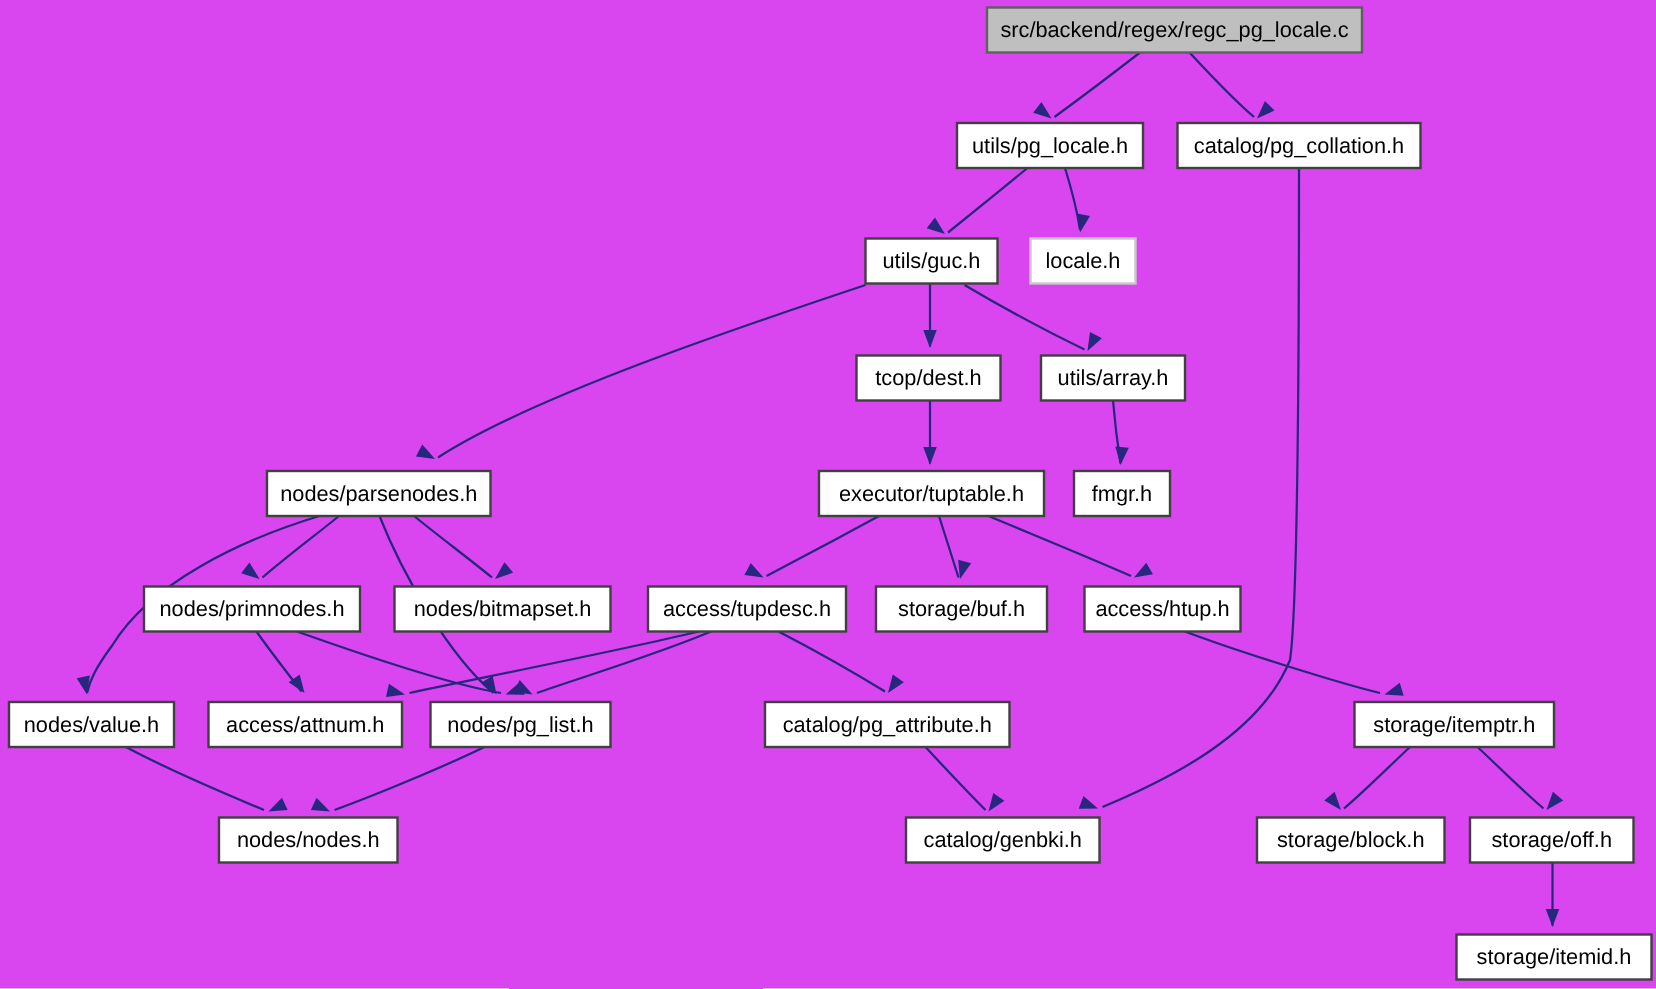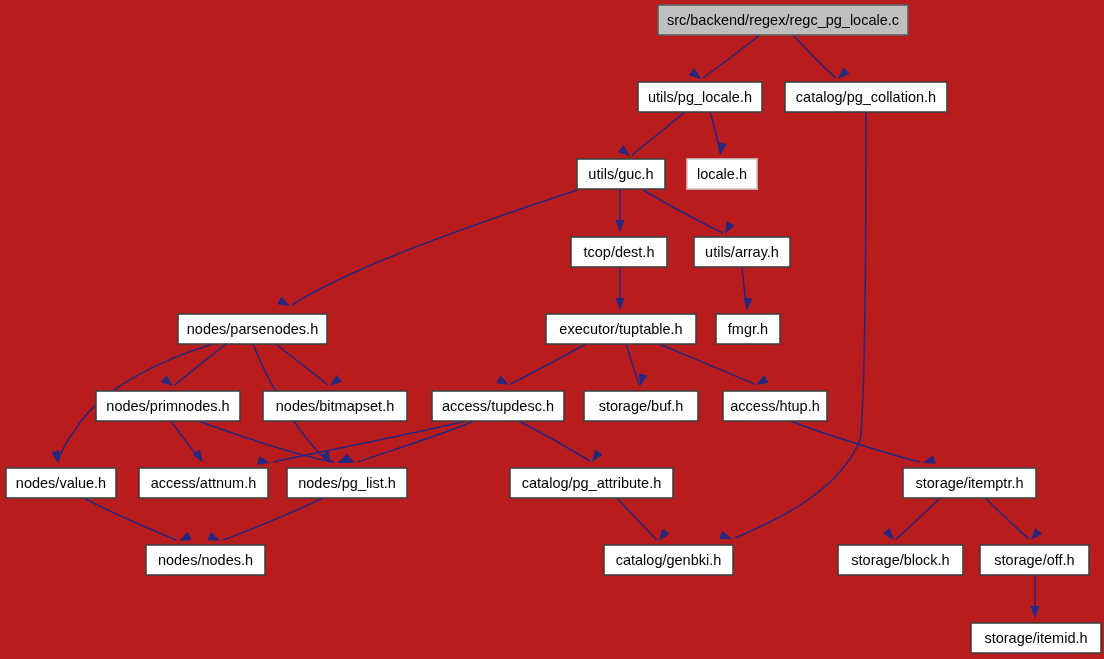--- a/index.html
+++ b/index.html
@@ -11,21 +11,21 @@
   body {
     width: 1104px;
     height: 659px;
     overflow: hidden;
     font-family: "Liberation Sans", sans-serif;
   }
   #graph-root {
     position: relative;
     width: 1104px;
     height: 659px;
-    background: #b91c1c;
+    background: #d946ef;
   }
   svg#dep-graph {
     display: block;
     width: 1104px;
     height: 659px;
   }
   .node-box {
     fill: #ffffff;
     stroke: #404040;
     stroke-width: 1.6;

